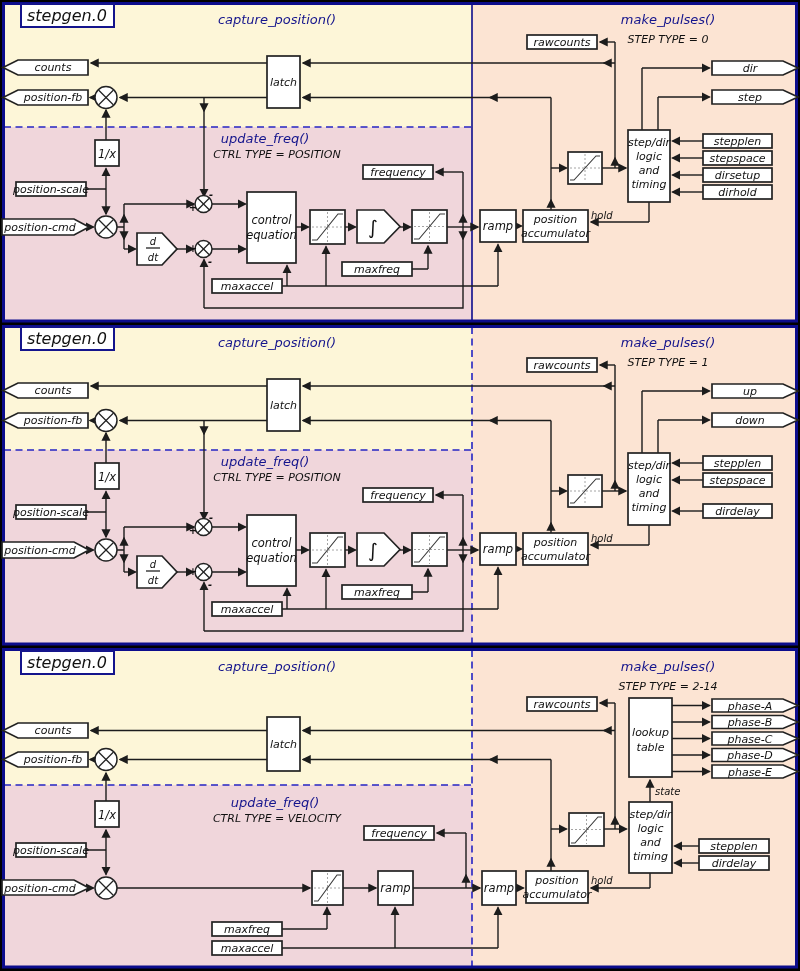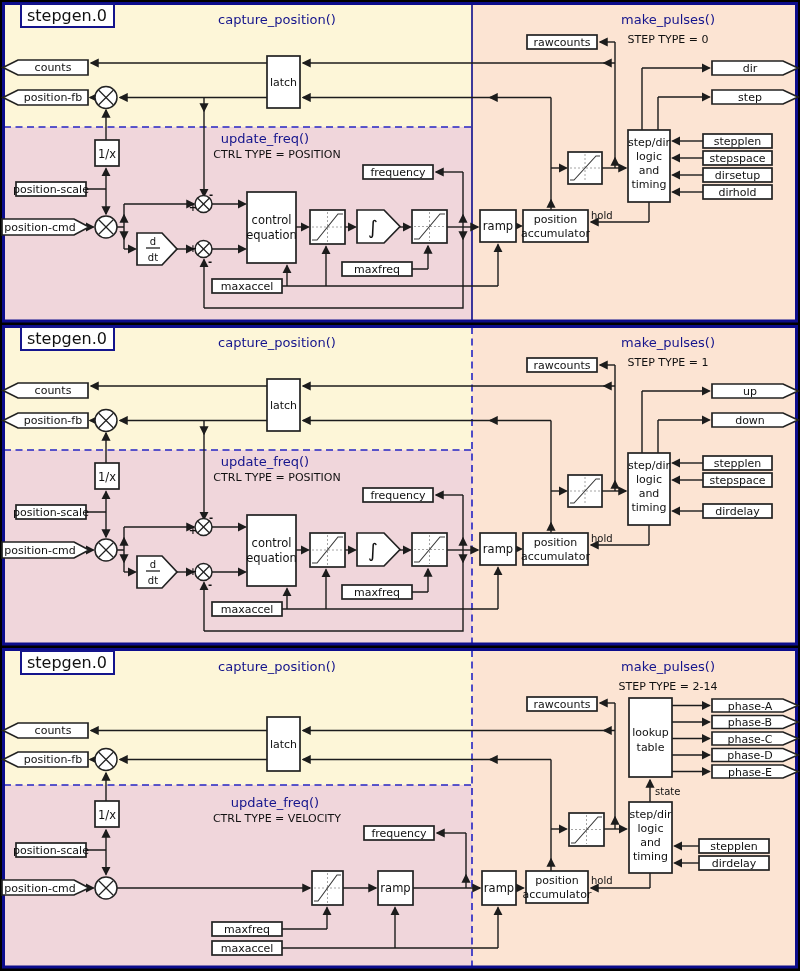--- a/index.html
+++ b/index.html
@@ -1,16 +1,16 @@
 <!DOCTYPE html>
 <html><head>
 <meta charset="utf-8">
 <style>
   html,body{margin:0;padding:0;background:#000;}
-  #stage{width:800px;height:971px;background:#000;position:relative;}
+  #stage{width:800px;height:971px;background:#000;position:relative;font-style:italic;}
   svg{display:block;}
   text{font-family:"DejaVu Sans",sans-serif;fill:#111;}
   .bgY{fill:#fdf6d8;}
   .bgP{fill:#f0d6db;}
   .bgO{fill:#fce4d3;}
   .pb{fill:none;stroke:#0c0c8c;stroke-width:3;}
   .dv{stroke:#0c0c8c;stroke-width:1.6;fill:none;}
   .dsh{stroke:#2424c4;stroke-width:1.6;stroke-dasharray:7 4.5;fill:none;}
   .bx{fill:#fff;stroke:#222;stroke-width:1.7;}
   .tb{fill:#fff;stroke:#14148c;stroke-width:2;}

